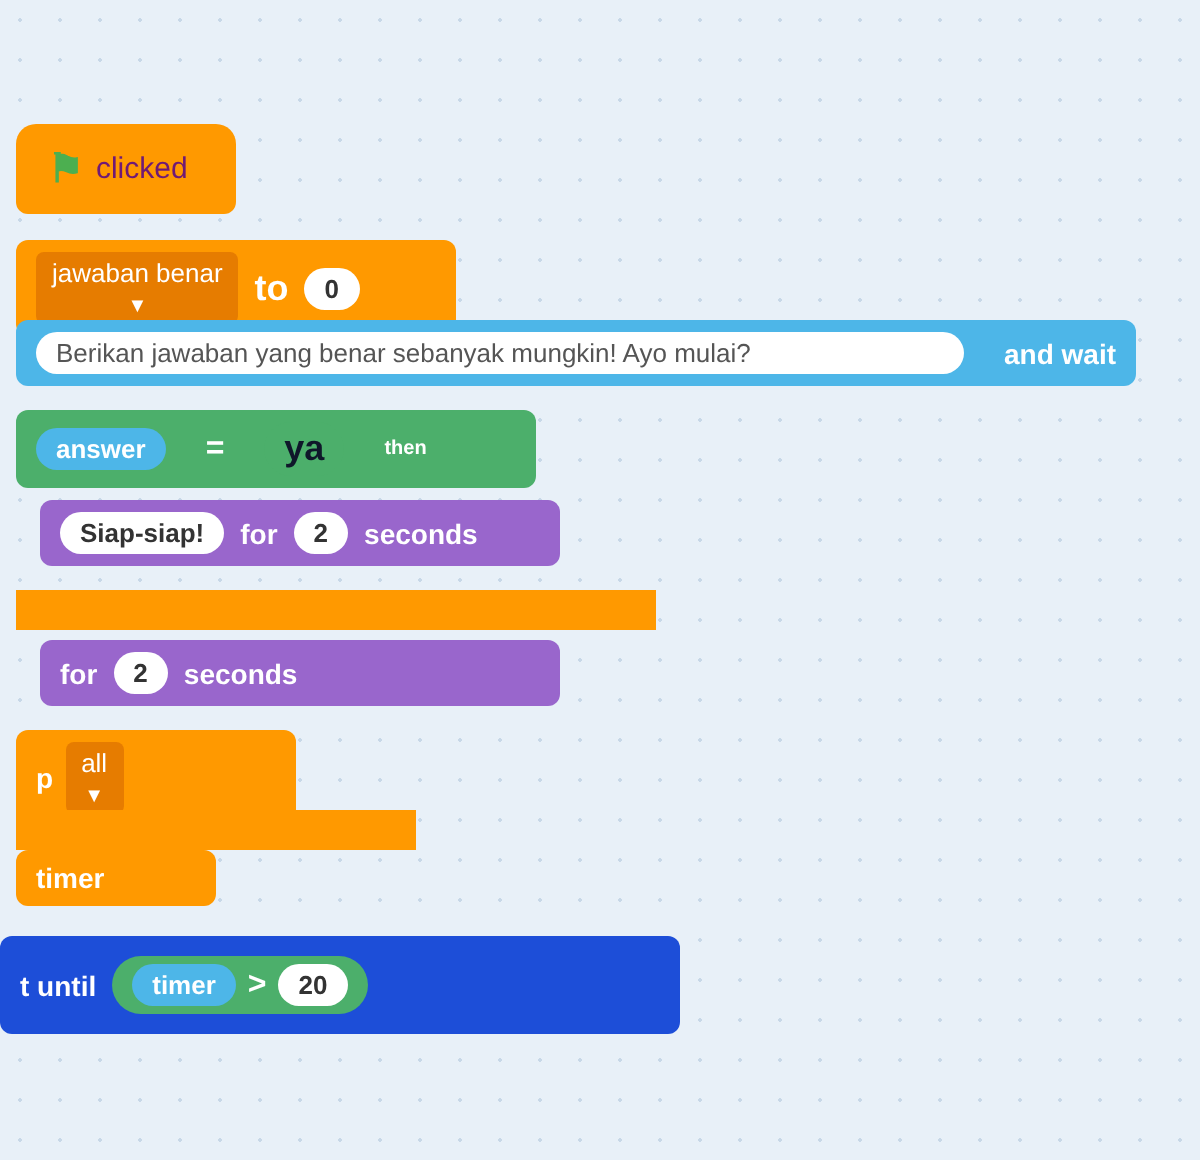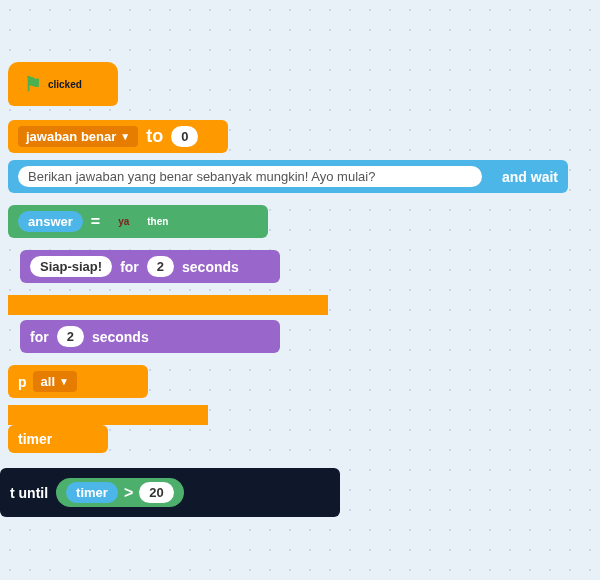--- a/index.html
+++ b/index.html
@@ -24,21 +24,21 @@
       font-size: 14px;
       font-weight: bold;
       color: white;
       gap: 6px;
     }
 
     .block-orange { background-color: #ff9900; }
     .block-blue { background-color: #4db6e8; }
     .block-green { background-color: #4caf6b; }
     .block-purple { background-color: #9966cc; text-align: center; }
-    .block-yellow-green { background-color: #0f172a; }
+    .block-yellow-green { background-color: #1d4ed8; }
 
     .oval-input {
       background: white;
       border-radius: 20px;
       color: #333;
       padding: 3px 10px;
       font-size: 13px;
       font-weight: bold;
       display: inline-flex;
       align-items: center;
@@ -51,72 +51,73 @@
       padding: 3px 10px;
       font-size: 13px;
       font-weight: bold;
       display: inline-flex;
       align-items: center;
     }
 
     .oval-input-green {
       background: #4caf6b;
       border-radius: 20px;
-      color: #7f1d1d;
+      color: #0f172a;
       padding: 3px 10px;
-      font-size: 10px;
+      font-size: 18px;
       font-weight: bold;
       display: inline-flex;
       align-items: center;
       justify-content: center;
     }
 
     .dropdown {
       background: #e67c00;
       border-radius: 4px;
       color: white;
       padding: 3px 8px;
       font-size: 13px;
-      font-weight: bold;
+      font-weight: normal;
       display: inline-flex;
       align-items: center;
       gap: 4px;
+      flex-direction: column;
     }
 
     .dropdown-arrow {
       font-size: 10px;
     }
   </style>
 </head>
 <body>
 
 <div class="block block-orange" style="left: 8px; top: 62px; border-radius: 10px 10px 6px 6px; padding: 10px 16px; min-width: 110px;">
   <span style="color: #4caf50; font-size: 20px;">⚑</span>
-  <span style="color: #0f172a; font-size: 10px; font-weight: bold;">clicked</span>
+  <span style="color: #701a75; font-size: 15px; font-weight: normal;">clicked</span>
 </div>
 
 <div class="block block-orange" style="left: 8px; top: 120px; border-radius: 6px; min-width: 220px; gap: 8px;">
   <span class="dropdown">
     <span>jawaban benar</span>
     <span class="dropdown-arrow">▼</span>
   </span>
   <span style="color: white; font-size: 18px; font-weight: bold;">to</span>
   <span class="oval-input">
     <span>0</span>
   </span>
 </div>
 
 <div class="block block-blue" style="left: 8px; top: 160px; border-radius: 6px; min-width: 560px; gap: 20px;">
   <span class="oval-input" style="color: #555; font-size: 13px; font-weight: normal; flex: 1;">
     <span>Berikan jawaban yang benar sebanyak mungkin! Ayo mulai?</span>
   </span>
   <span style="color: white; font-size: 14px; font-weight: bold; white-space: nowrap;">and wait</span>
 </div>
 
-<div class="block block-green" style="left: 8px; top: 205px; border-radius: 6px; min-width: 260px; gap: 8px;">
+<div class="block block-green" style="left: 8px; top: 205px; border-radius: 6px; min-width: 260px; gap: 20px;">
   <span class="oval-input-blue">
     <span>answer</span>
   </span>
   <span style="font-size: 16px; font-weight: bold;">=</span>
   <span class="oval-input-green">
     <span>ya</span>
   </span>
   <span style="color: white; font-size: 10px; font-weight: bold;">then</span>
 </div>
 

